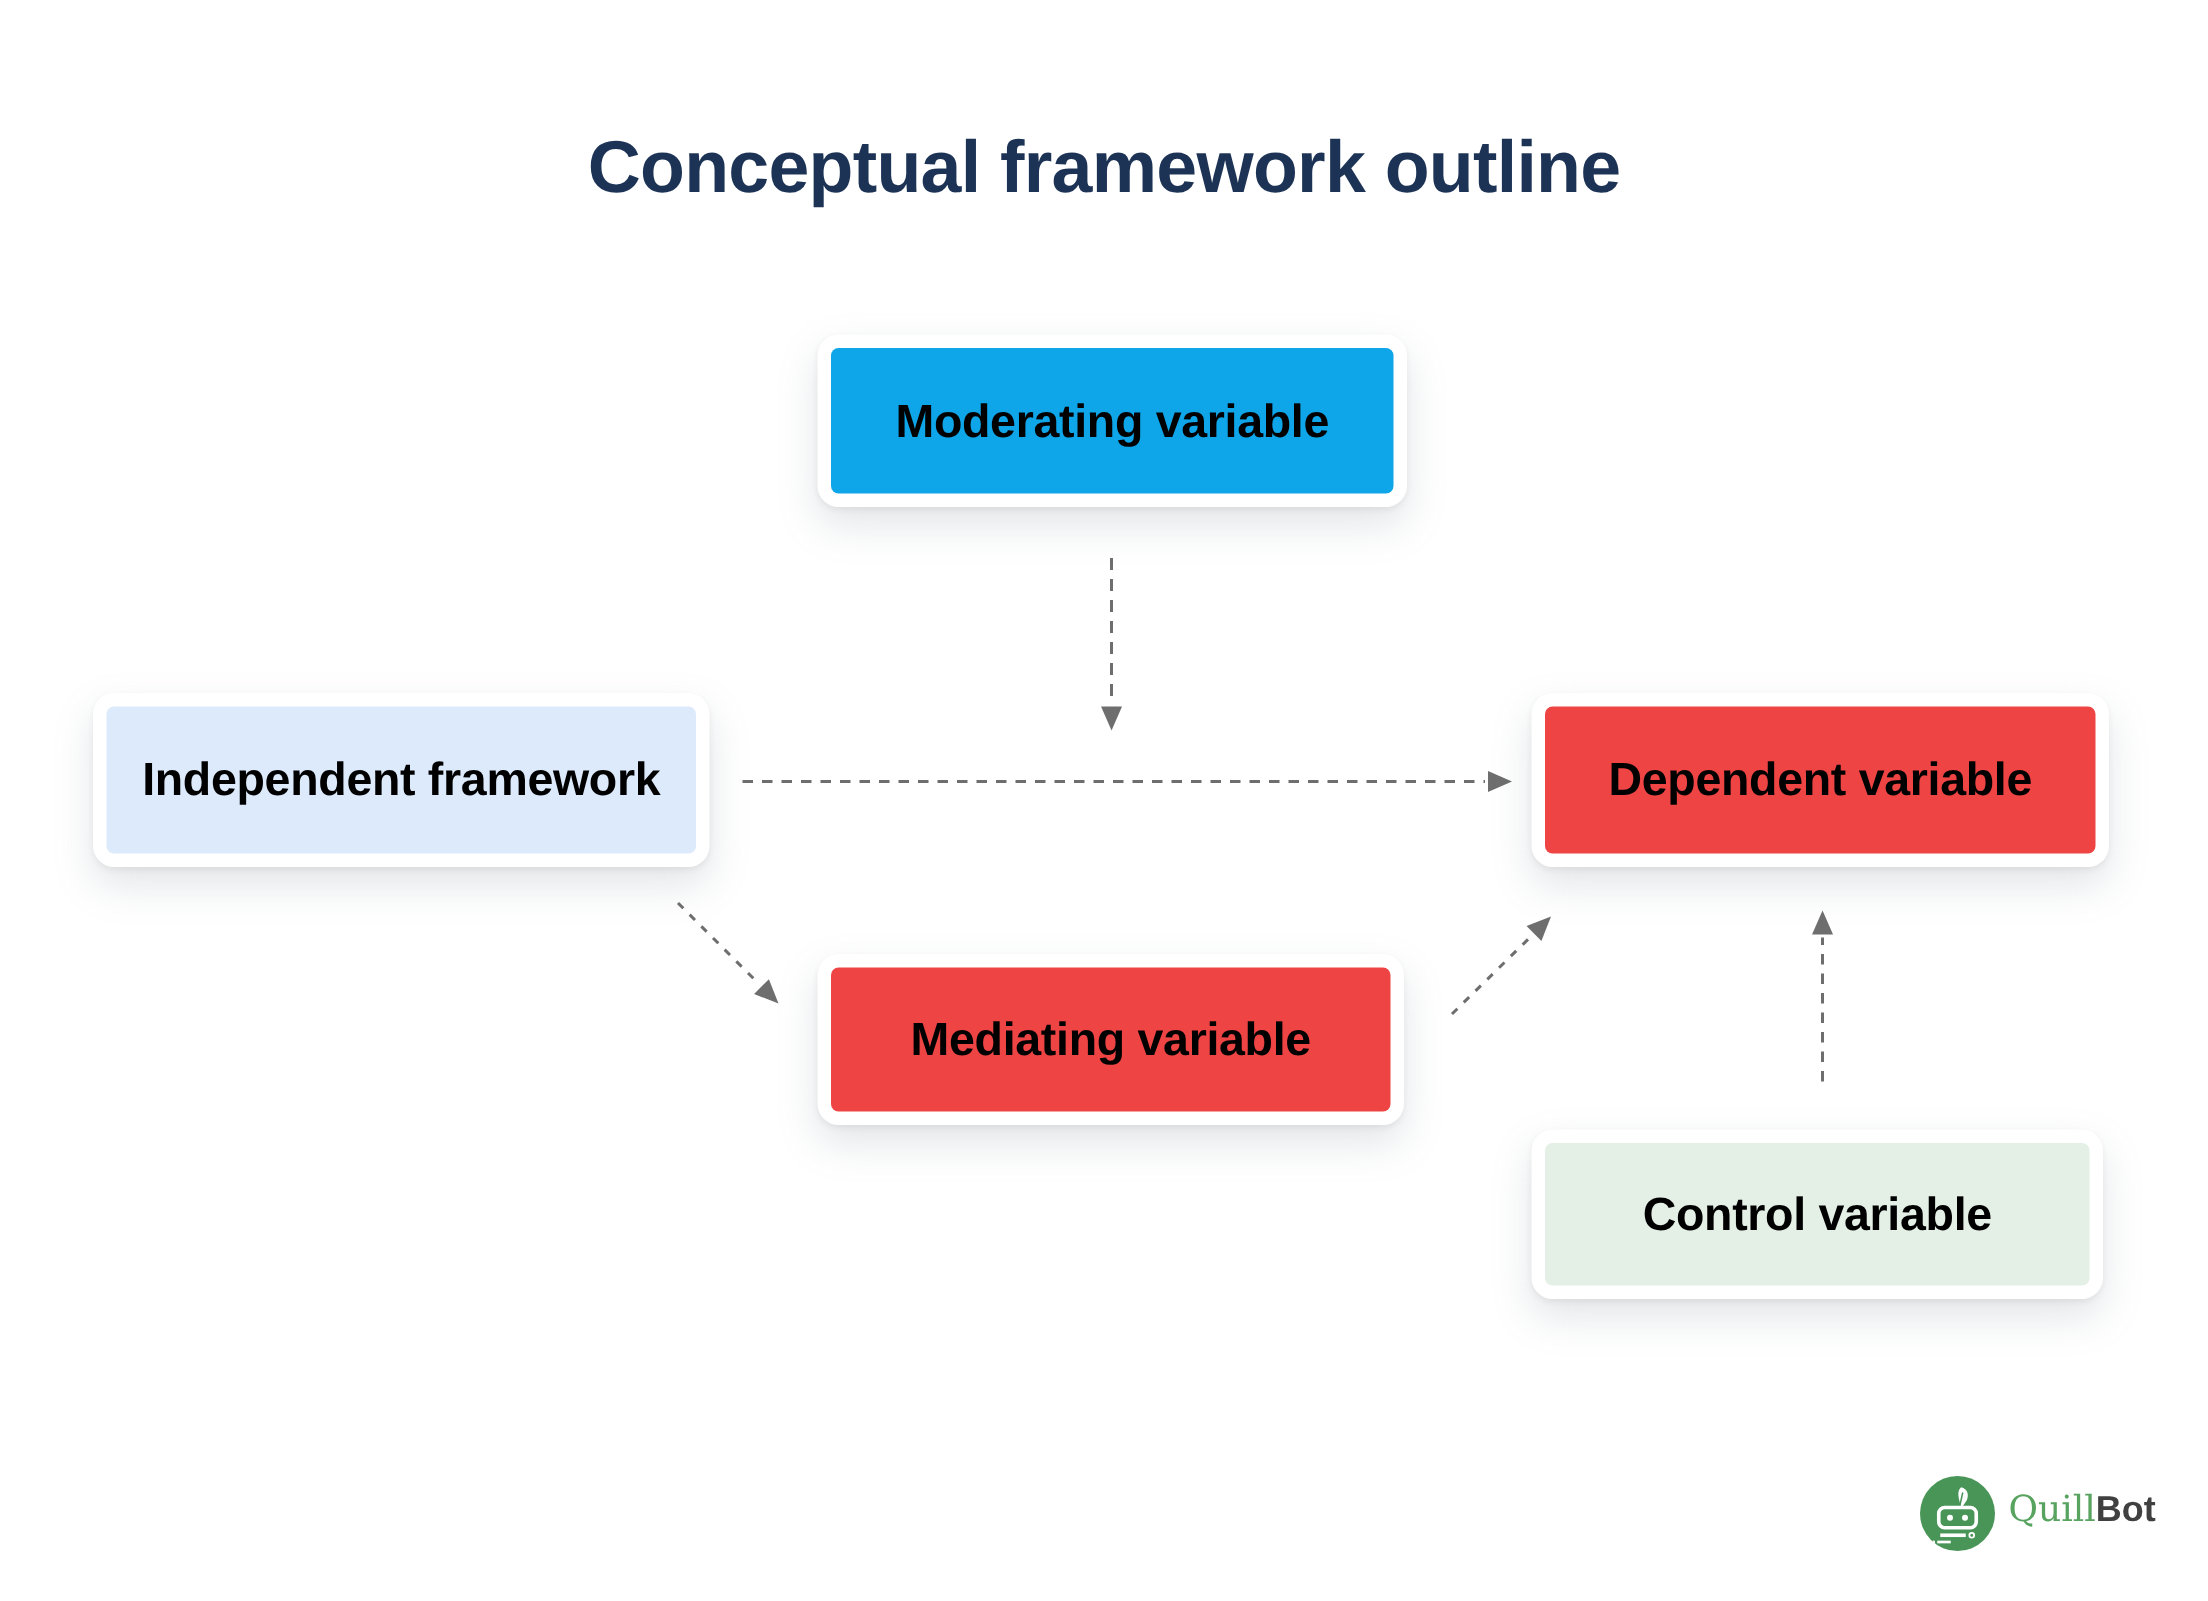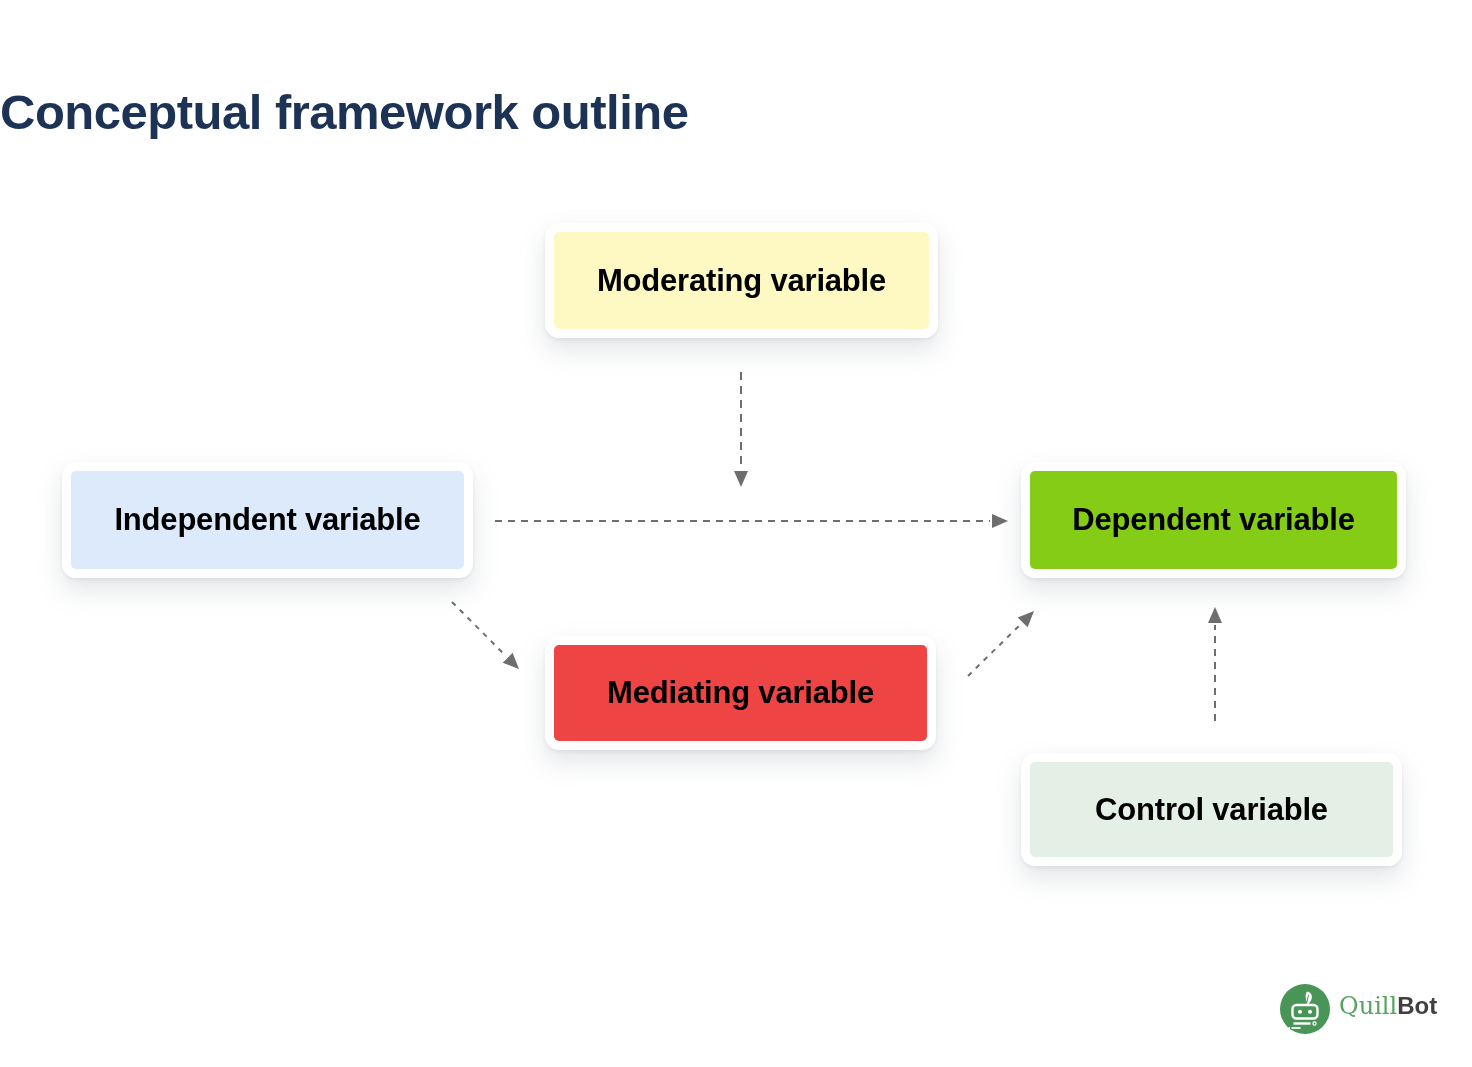--- a/index.html
+++ b/index.html
@@ -12,20 +12,21 @@
     height: 1067px;
     background: #ffffff;
     overflow: hidden;
   }
 
   .page-title {
     position: absolute;
     top: 84px;
     left: 0;
     width: 100%;
+    text-align: center;
     font-size: 49px;
     font-weight: 700;
     letter-spacing: -0.5px;
   }
 
   .edges-layer {
     position: absolute;
     inset: 0;
     pointer-events: none;
   }
@@ -97,29 +98,29 @@
     <g stroke="none" style="fill: rgb(110, 110, 110);">
       <polygon points="741,487 734,471 748,471"></polygon>
       <polygon points="1008,521 992,514 992,528"></polygon>
       <polygon points="519,669 502.7,662.7 512.6,652.8"></polygon>
       <polygon points="1034,611 1027.6,627.3 1017.7,617.4"></polygon>
       <polygon points="1215,607 1222,623 1208,623"></polygon>
     </g>
   </svg>
 
   <div class="node node-moderating">
-    <div class="node-inner" style="background-color: #fef9c3;">Moderating variable</div>
+    <div class="node-inner" style="background-color: #0ea5e9;">Moderating variable</div>
   </div>
 
   <div class="node node-independent">
-    <div class="node-inner" style="background-color: rgb(220, 234, 251);">Independent variable</div>
+    <div class="node-inner" style="background-color: rgb(220, 234, 251);">Independent framework</div>
   </div>
 
   <div class="node node-dependent">
-    <div class="node-inner" style="background-color: #84cc16;">Dependent variable</div>
+    <div class="node-inner" style="background-color: #ef4444;">Dependent variable</div>
   </div>
 
   <div class="node node-mediating">
     <div class="node-inner" style="background-color: #ef4444;">Mediating variable</div>
   </div>
 
   <div class="node node-control">
     <div class="node-inner" style="background-color: rgb(228, 240, 230);">Control variable</div>
   </div>
 

